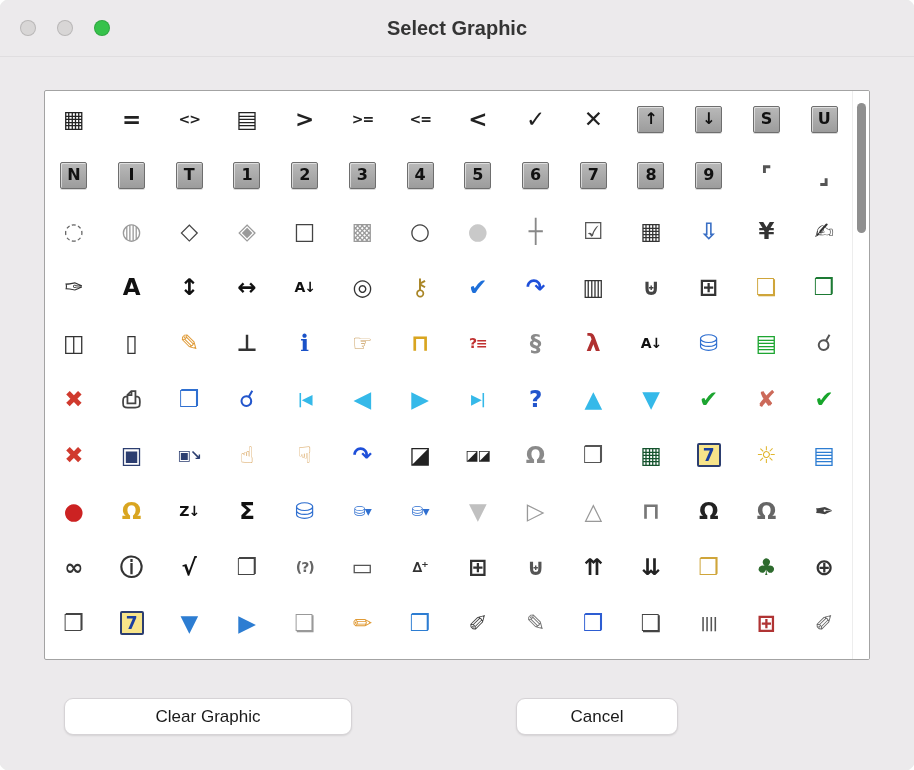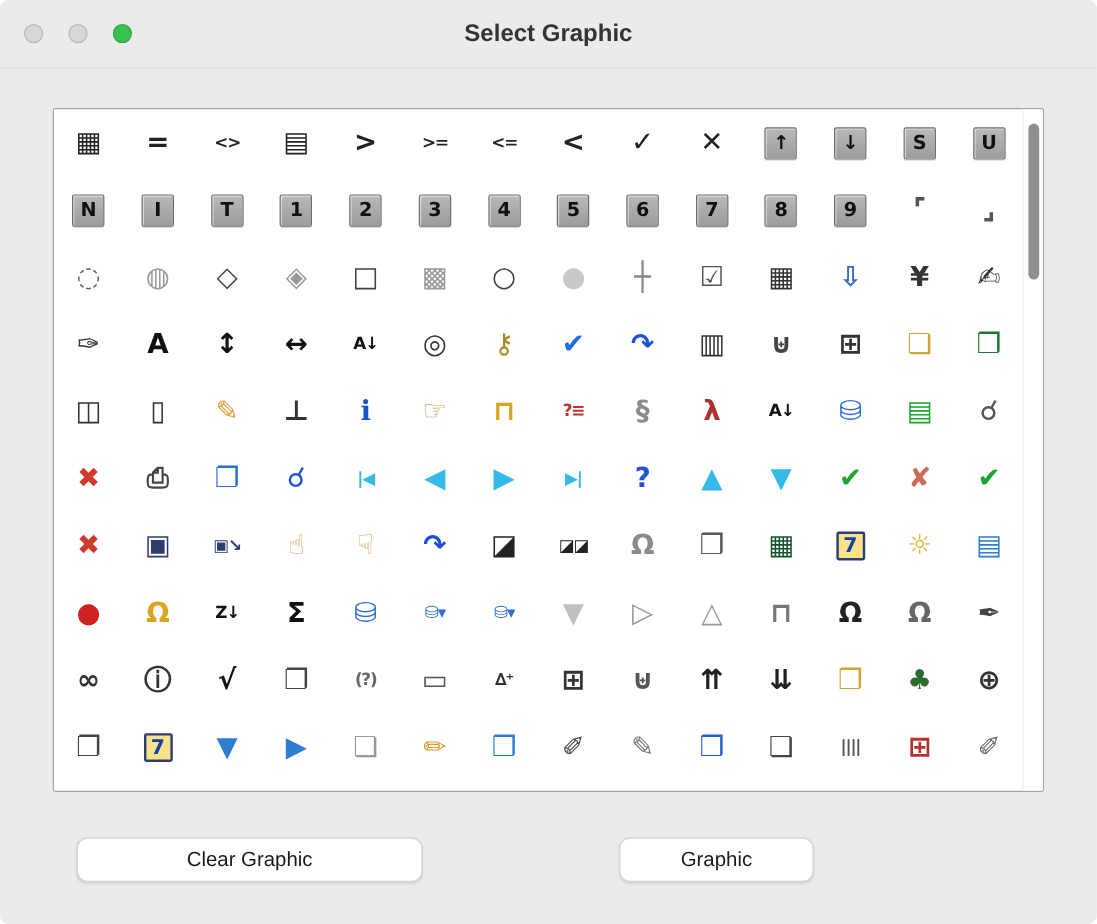--- a/index.html
+++ b/index.html
@@ -501,15 +501,15 @@
         <div class="cell"></div>
         <div class="cell"></div>
         <div class="cell"></div>
       </div>
     <div class="scrollbar">
       <div class="scroll-thumb"></div>
     </div>
   </div>
 
   <button class="btn clear">Clear Graphic</button>
-  <button class="btn cancel">Graphic</button>
+  <button class="btn cancel">Cancel</button>
 
 </div>
 
 </body></html>

